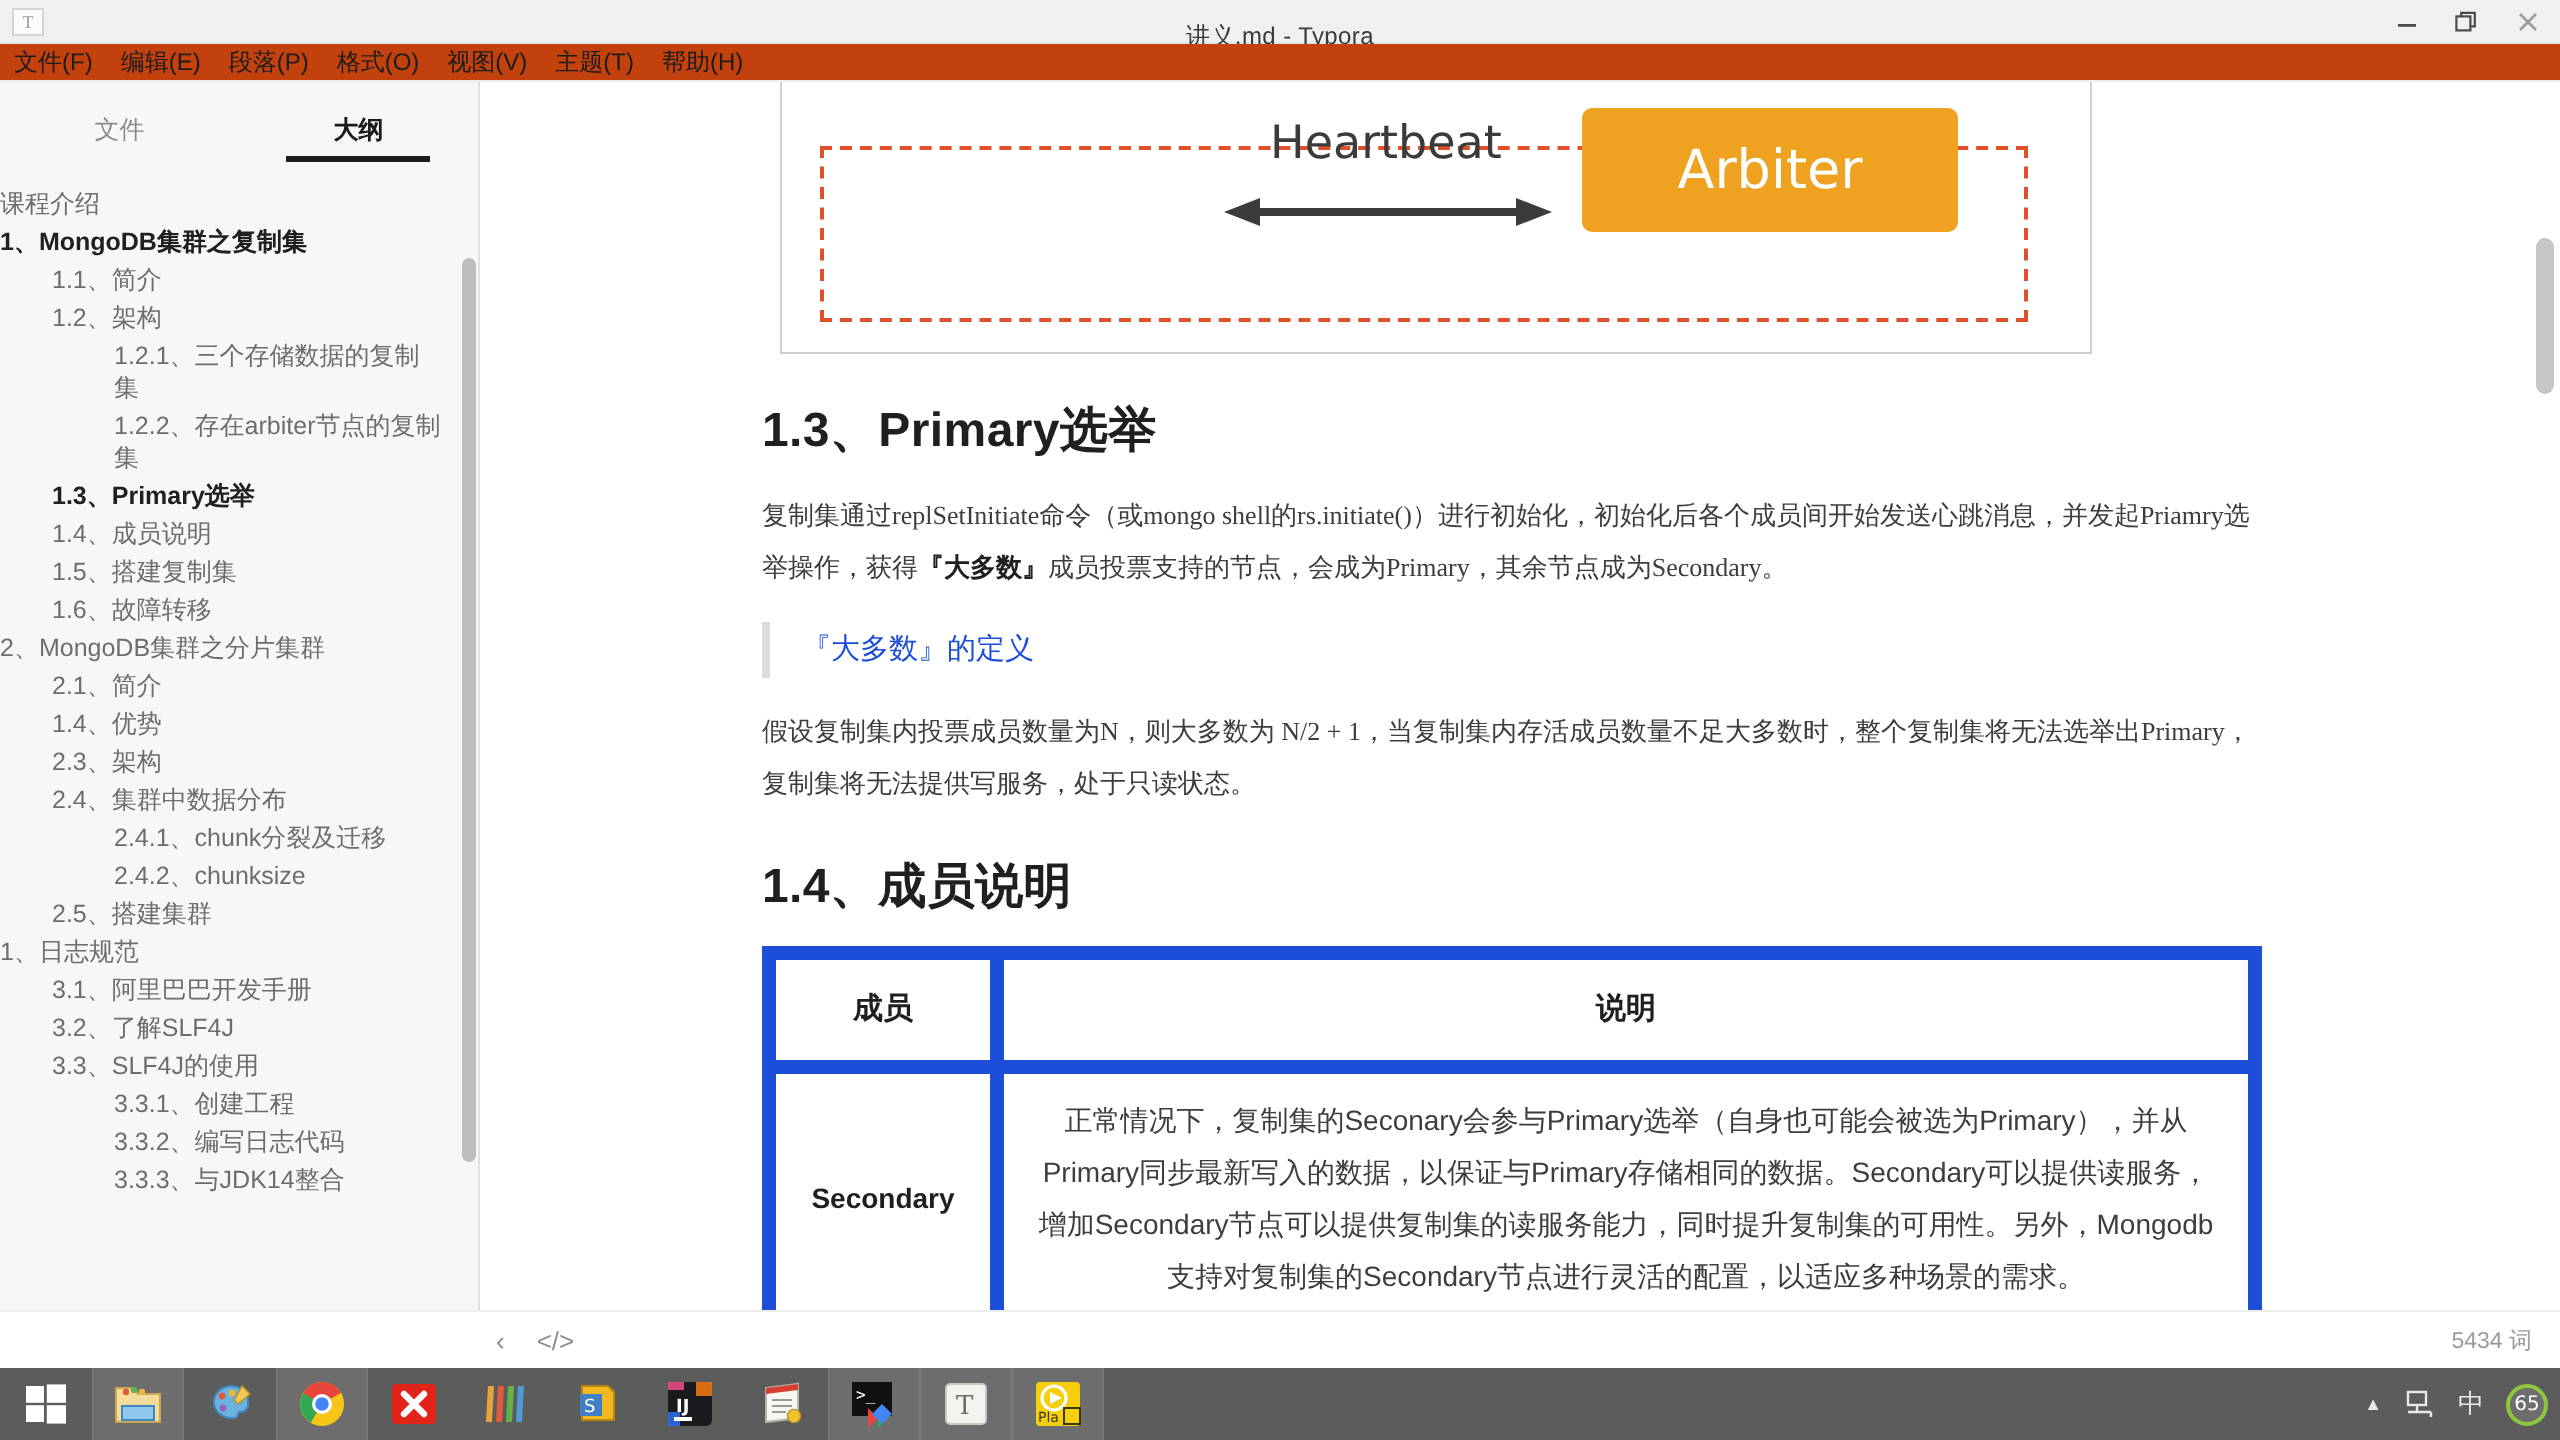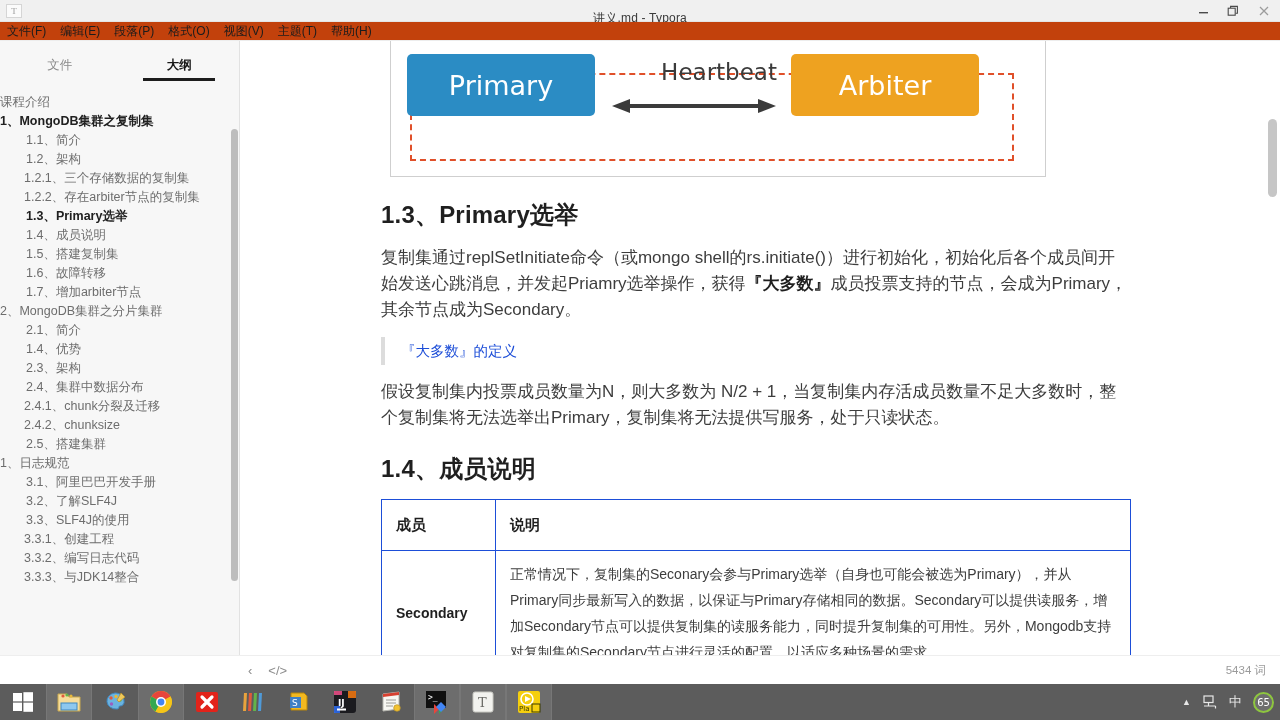--- a/index.html
+++ b/index.html
@@ -81,21 +81,21 @@
   }
   .outline {
     position: absolute; top: 46px; left: 0; width: 240px; height: 597px;
     overflow: hidden; padding-top: 5px;
   }
   .ol-item {
     font-size: 12.5px; color: #6d6d6d; line-height: 16px;
     padding: 1.5px 18px 1.5px 0; white-space: normal;
   }
   .ol-item.lvl1 { padding-left: 26px; }
-  .ol-item.lvl2 { padding-left: 24px; }
+  .ol-item.lvl2 { padding-left: 57px; }
   .ol-item.bold { font-weight: bold; color: #202020; }
   .side-scroll {
     position: absolute; left: 231px; top: 88px; width: 7px; height: 452px;
     background: #bdbdbd; border-radius: 4px;
   }
 
   
   .editor {
     position: absolute; left: 241px; top: 0; width: 1039px; height: 643px;
     background: #ffffff; overflow: hidden;
@@ -123,48 +123,48 @@
   }
   .nodebox {
     position: absolute; top: 13px; height: 62px; border-radius: 5px;
     display: flex; align-items: center; justify-content: center;
     font-family: "DejaVu Sans", sans-serif; font-size: 27px; color: #ffffff;
   }
   .node-primary { left: 16px; width: 188px; background: #2b8cc4; }
   .node-arbiter { left: 400px; width: 188px; background: #eea220; }
   .hb-label {
     position: absolute; left: 218px; top: 18px; width: 168px;
-    text-align: right; font-size: 23px; color: #3b3b3b;
+    text-align: center; font-size: 23px; color: #3b3b3b;
     font-family: "DejaVu Sans", sans-serif;
   }
   .hb-arrow { position: absolute; left: 215px; top: 57px; width: 176px; height: 16px; }
 
   
   h1.doc-h {
     font-size: 24px; color: #1f1f1f; font-weight: bold;
     margin: 22px 0 14px 0; letter-spacing: .2px;
   }
   p.doc-p {
-    font-size: 17px; color: #3d3d3d; line-height: 26px; margin: 0 0 6px 0;
+    font-size: 13px; color: #3d3d3d; line-height: 26px; margin: 0 0 6px 0; font-family: Liberation Serif, serif;
   }
   .blockquote {
     border-left: 4px solid #dcdcdc; padding: 2px 0 2px 16px;
     margin: 14px 0 14px 0;
     font-size: 14.5px; color: #1d4ed8; line-height: 24px;
   }
   .bold-inline { font-weight: bold; color: #1f1f1f; }
 
   
   table.doc-table {
     border-collapse: collapse; width: 750px; margin-top: 14px;
     font-size: 14px; color: #3d3d3d;
   }
   table.doc-table th, table.doc-table td {
-    border: 1px solid #1d4ed8; vertical-align: middle;
-    padding: 10px 14px; line-height: 26px; text-align: left;
+    border: 7px solid #1d4ed8; vertical-align: middle;
+    padding: 10px 14px; line-height: 26px; text-align: center;
   }
   table.doc-table th {
     font-weight: bold; color: #1f1f1f; background: #ffffff; padding: 12px 14px;
     font-size: 15px;
   }
   table.doc-table td.member { font-weight: bold; color: #1f1f1f; width: 114px; }
 
   .main-scroll {
     position: absolute; right: 3px; top: 78px; width: 9px; height: 78px;
     background: #c6c6c6; border-radius: 5px;
@@ -261,21 +261,20 @@
         <div class="ol-item lvl0">课程介绍</div>
         <div class="ol-item lvl0 bold">1、MongoDB集群之复制集</div>
         <div class="ol-item lvl1">1.1、简介</div>
         <div class="ol-item lvl1">1.2、架构</div>
         <div class="ol-item lvl2">1.2.1、三个存储数据的复制集</div>
         <div class="ol-item lvl2">1.2.2、存在arbiter节点的复制集</div>
         <div class="ol-item lvl1 bold">1.3、Primary选举</div>
         <div class="ol-item lvl1">1.4、成员说明</div>
         <div class="ol-item lvl1">1.5、搭建复制集</div>
         <div class="ol-item lvl1">1.6、故障转移</div>
-        <div class="ol-item lvl1">1.7、增加arbiter节点</div>
         <div class="ol-item lvl0">2、MongoDB集群之分片集群</div>
         <div class="ol-item lvl1">2.1、简介</div>
         <div class="ol-item lvl1">1.4、优势</div>
         <div class="ol-item lvl1">2.3、架构</div>
         <div class="ol-item lvl1">2.4、集群中数据分布</div>
         <div class="ol-item lvl2">2.4.1、chunk分裂及迁移</div>
         <div class="ol-item lvl2">2.4.2、chunksize</div>
         <div class="ol-item lvl1">2.5、搭建集群</div>
         <div class="ol-item lvl0">1、日志规范</div>
         <div class="ol-item lvl1">3.1、阿里巴巴开发手册</div>
@@ -286,21 +285,20 @@
         <div class="ol-item lvl2">3.3.3、与JDK14整合</div>
       </div>
     <div class="side-scroll"></div>
   </div>
 
   <div class="editor">
     <div class="doc">
 
       <div class="img-block">
         <div class="dashbox"></div>
-        <div class="nodebox node-primary">Primary</div>
         <div class="nodebox node-arbiter">Arbiter</div>
         <div class="hb-label">Heartbeat</div>
         <svg class="hb-arrow" viewBox="0 0 176 16">
           <path d="M22 8 H154" stroke="#3b3b3b" stroke-width="4" fill="none"></path>
           <path d="M6 8 L24 1 L24 15 Z" fill="#3b3b3b"></path>
           <path d="M170 8 L152 1 L152 15 Z" fill="#3b3b3b"></path>
         </svg>
       </div>
 
       <div class="doc-inner">

